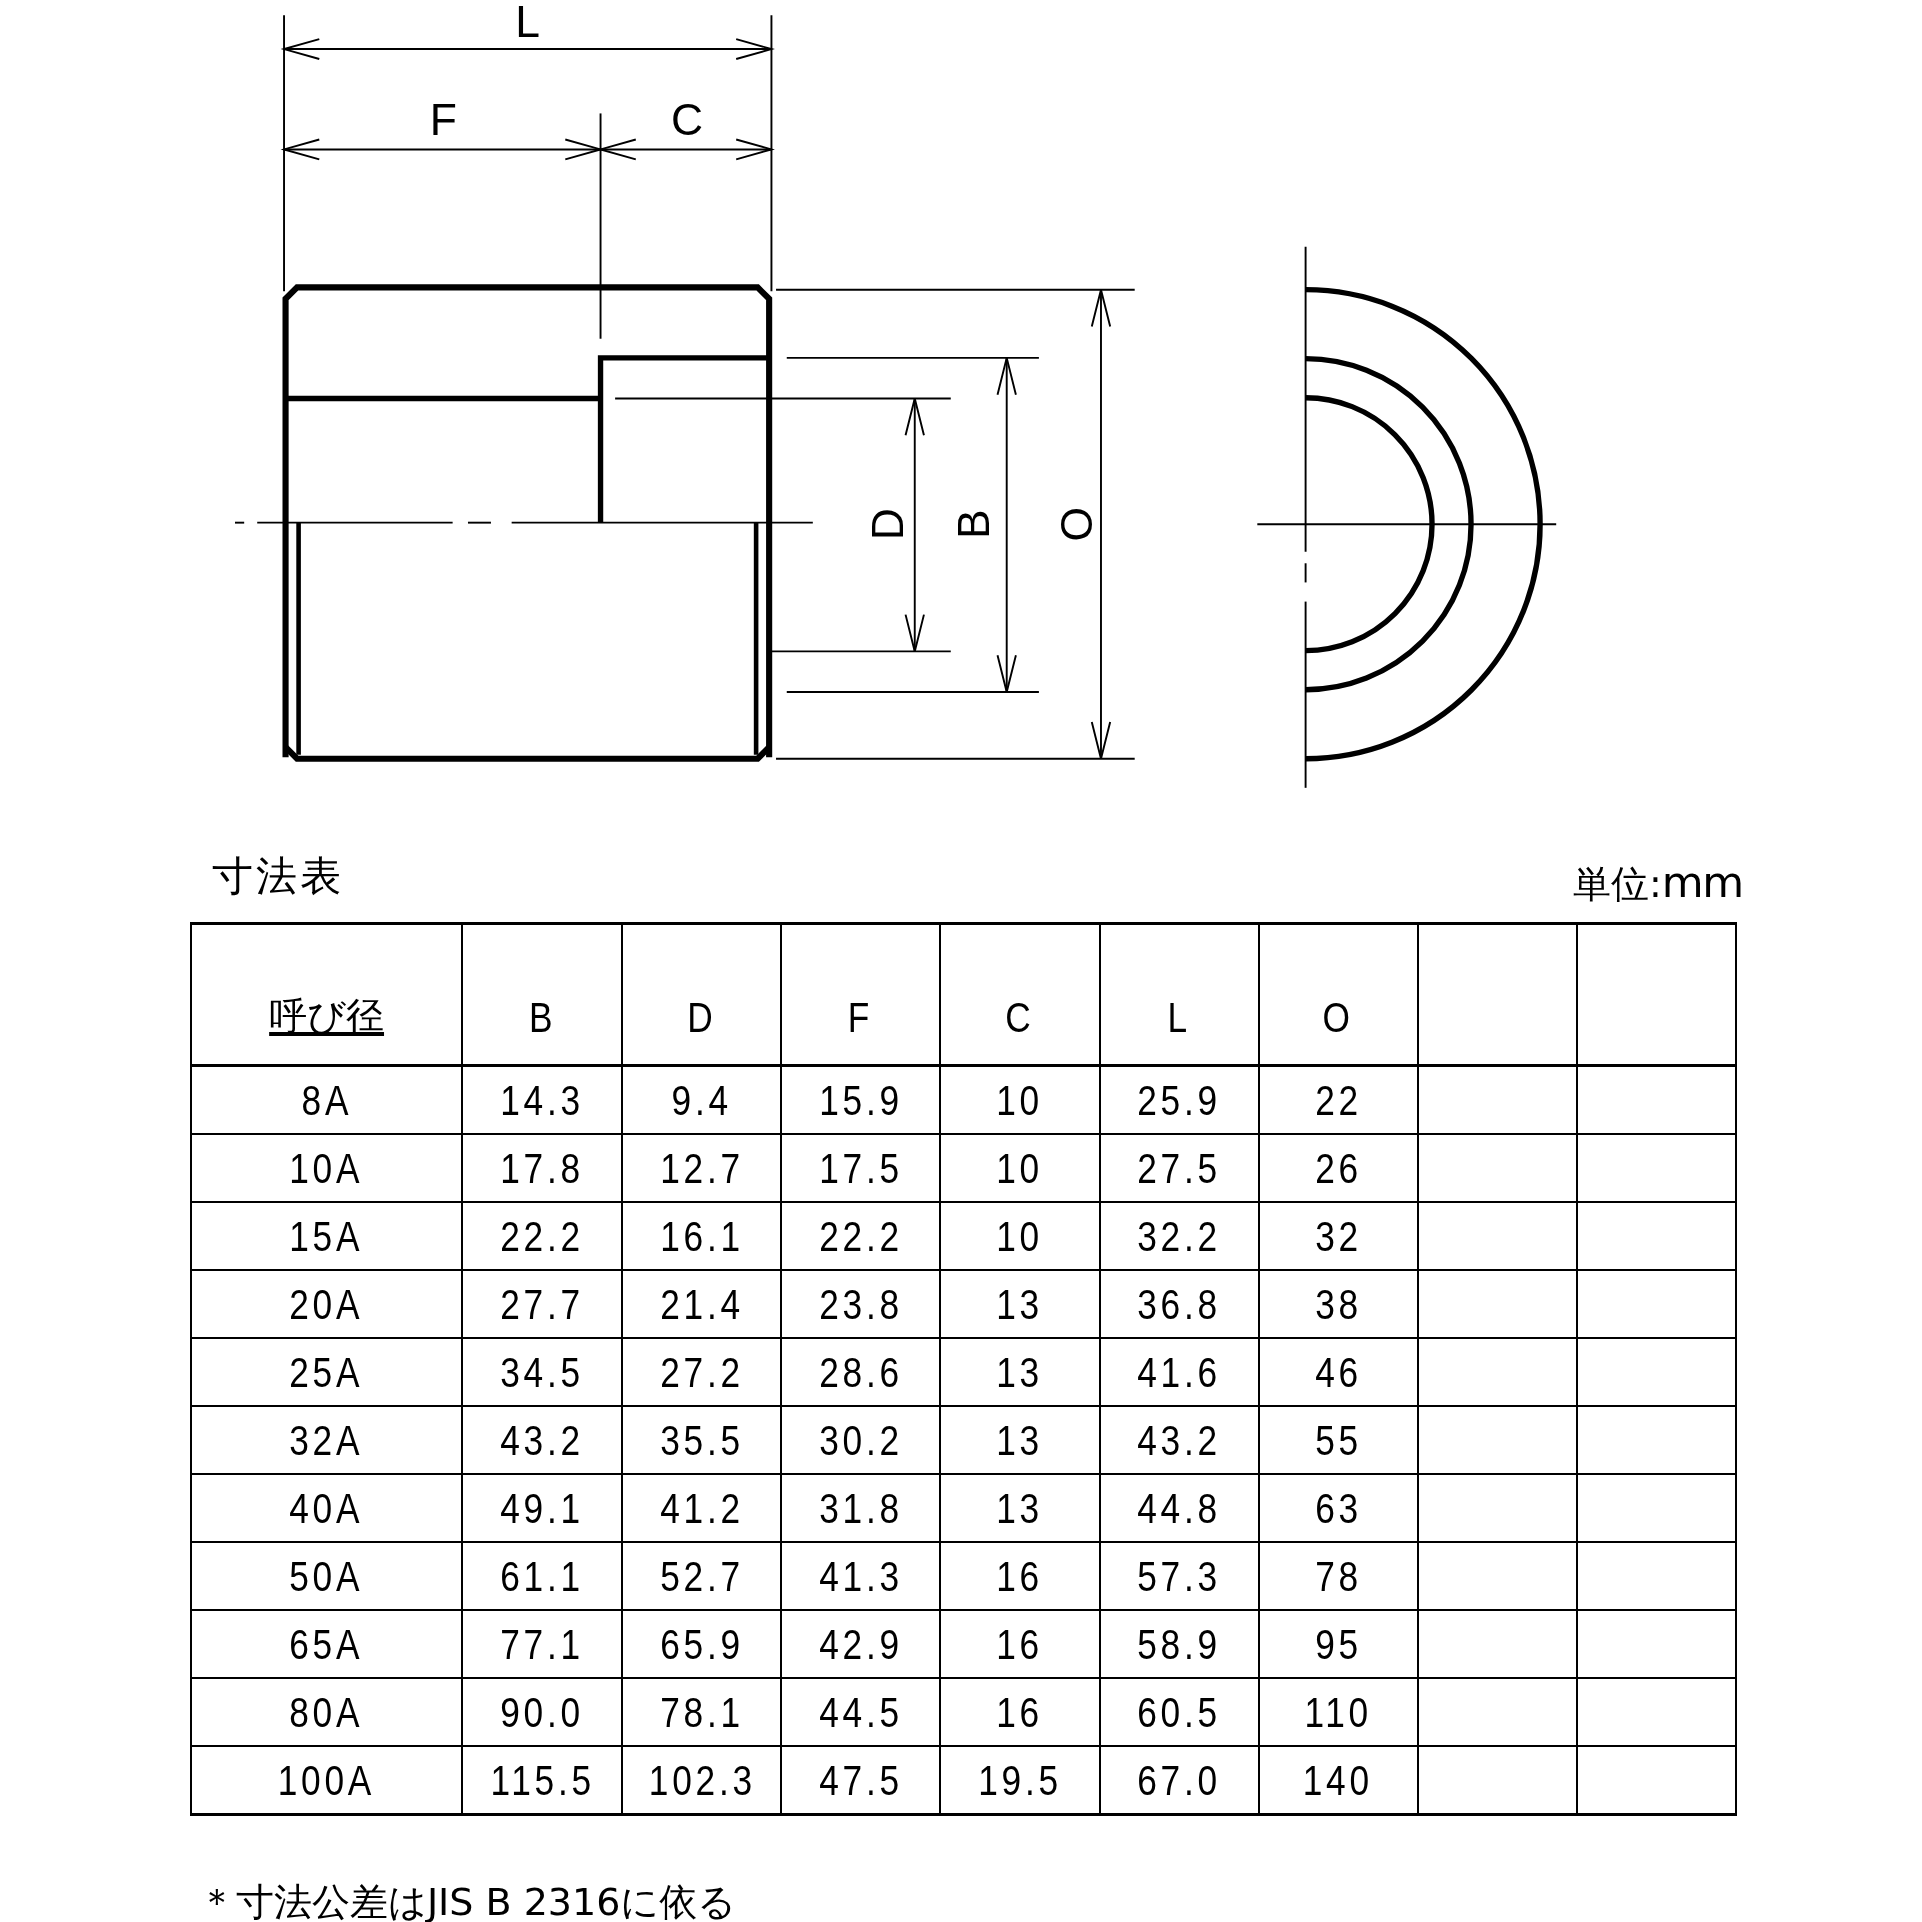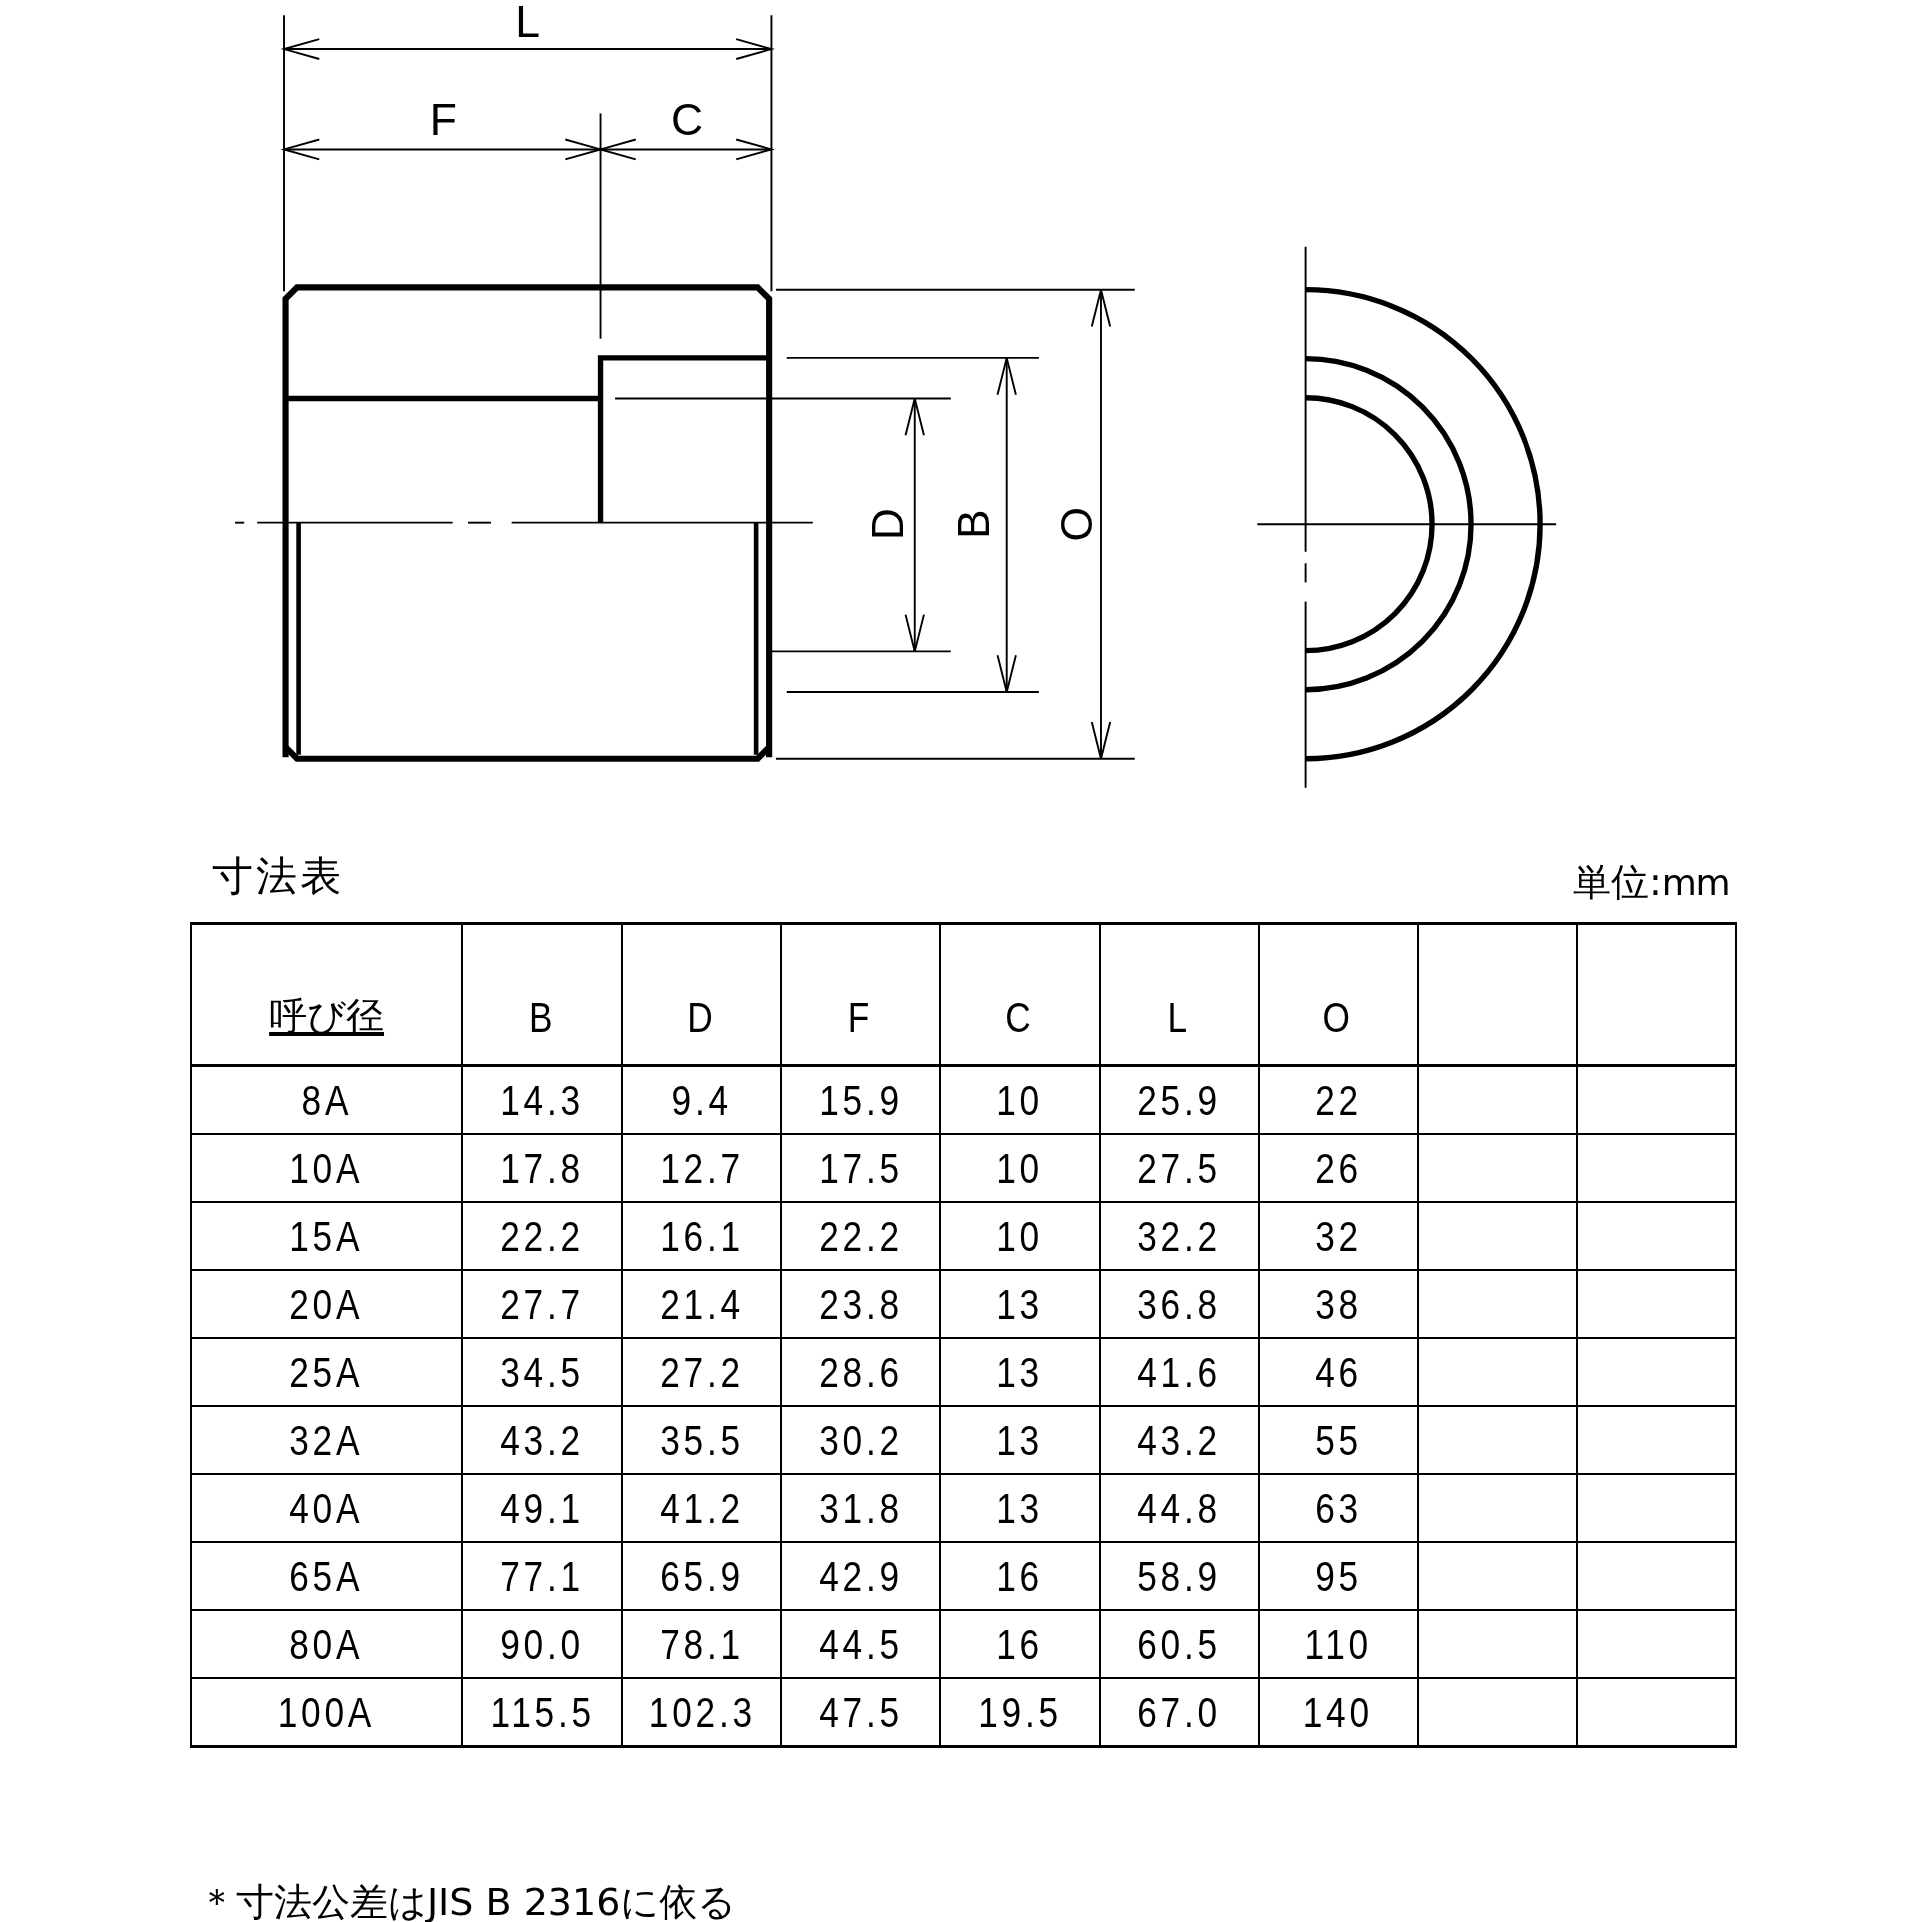--- a/index.html
+++ b/index.html
@@ -4,21 +4,21 @@
   <style>
     html, body { margin: 0; padding: 0; background: #ffffff; }
     body { width: 1923px; height: 1923px; position: relative; overflow: hidden;
            font-family: "Liberation Sans", "DejaVu Sans", sans-serif; color: #000; }
     #drawing { position: absolute; left: 0; top: 0; width: 1923px; height: 843px; }
     .dimlabel { font-family: "Liberation Sans", "DejaVu Sans", sans-serif; font-size: 58px; fill: #000; }
     .title { position: absolute; left: 212px; top: 849px; font-size: 41px; letter-spacing: 3.1px;
              font-family: "DejaVu Sans", sans-serif; }
     .unit { position: absolute; left: 1573px; top: 857px; font-size: 38px;
             font-family: "DejaVu Sans", sans-serif; }
-    .unit .mm { font-size: 36px; letter-spacing: -1.5px; }
+    .unit .mm { font-size: 43px; letter-spacing: -1.5px; }
     table.dims { position: absolute; left: 190px; top: 922px; border-collapse: collapse;
                  table-layout: fixed; width: 1547px; }
     table.dims td, table.dims th { border: 2.3px solid #000; padding: 0; text-align: center;
                  font-weight: normal; font-size: 43px; font-family: "Liberation Sans Narrow","Liberation Sans", sans-serif; }
     table.dims th { height: 117px; vertical-align: bottom; padding-bottom: 22px; text-decoration: underline; }
     table.dims td { height: 66px; vertical-align: middle; }
     table.dims thead th { border-top-width: 3.8px; border-bottom-width: 3.8px; }
     table.dims tr.last td { border-bottom-width: 3.8px; border-radius: 17px; }
     .num { display: inline-block; transform: scaleX(0.82); letter-spacing: 4.6px; }
     .note { position: absolute; left: 198px; top: 1877px; font-size: 38px;
@@ -202,20 +202,31 @@
         <td><span class="num">49.1</span></td>
         <td><span class="num">41.2</span></td>
         <td><span class="num">31.8</span></td>
         <td><span class="num">13</span></td>
         <td><span class="num">44.8</span></td>
         <td><span class="num">63</span></td>
         <td><span class="num"></span></td>
         <td><span class="num"></span></td>
       </tr>
       <tr>
+        <td><span class="num">50A</span></td>
+        <td><span class="num">61.1</span></td>
+        <td><span class="num">52.7</span></td>
+        <td><span class="num">41.3</span></td>
+        <td><span class="num">16</span></td>
+        <td><span class="num">57.3</span></td>
+        <td><span class="num">78</span></td>
+        <td><span class="num"></span></td>
+        <td><span class="num"></span></td>
+      </tr>
+      <tr>
         <td><span class="num">65A</span></td>
         <td><span class="num">77.1</span></td>
         <td><span class="num">65.9</span></td>
         <td><span class="num">42.9</span></td>
         <td><span class="num">16</span></td>
         <td><span class="num">58.9</span></td>
         <td><span class="num">95</span></td>
         <td><span class="num"></span></td>
         <td><span class="num"></span></td>
       </tr>

